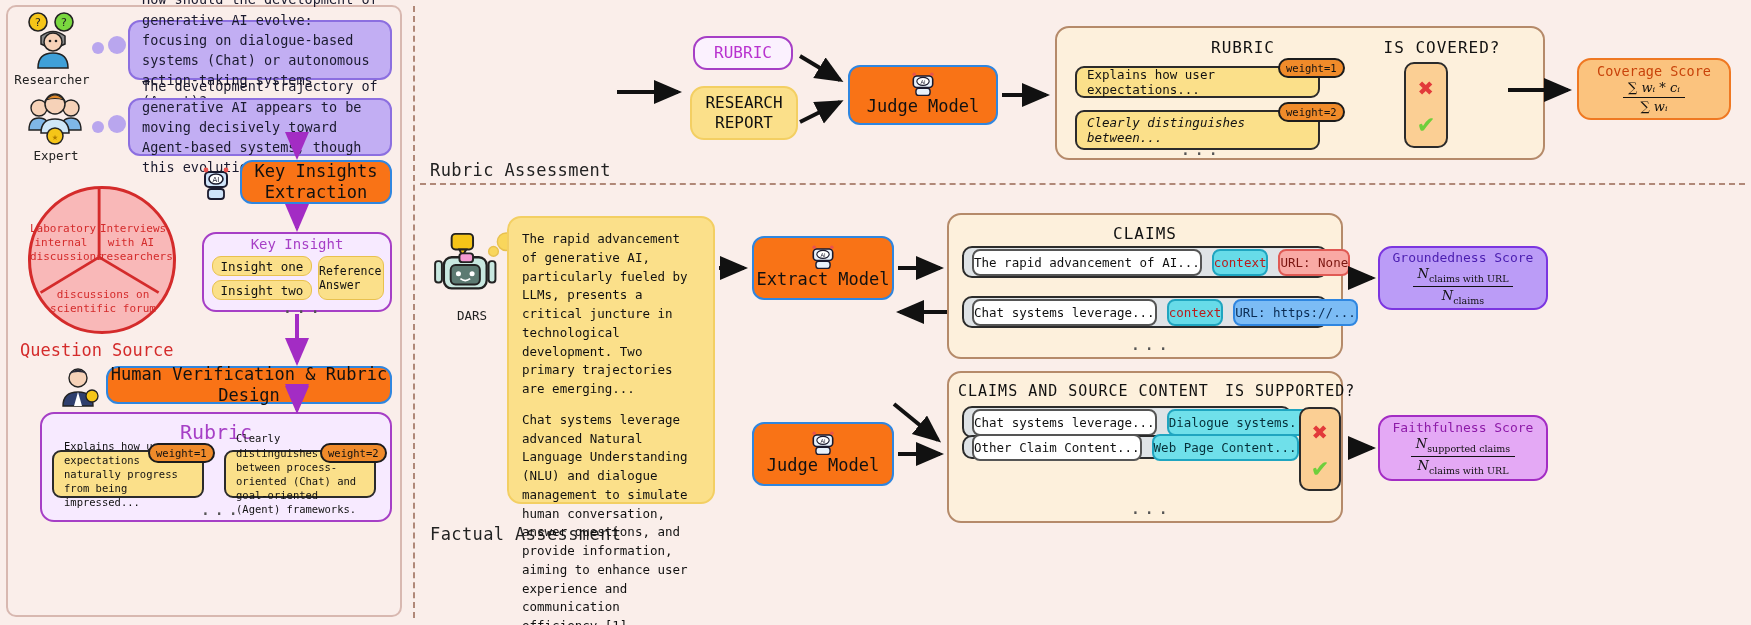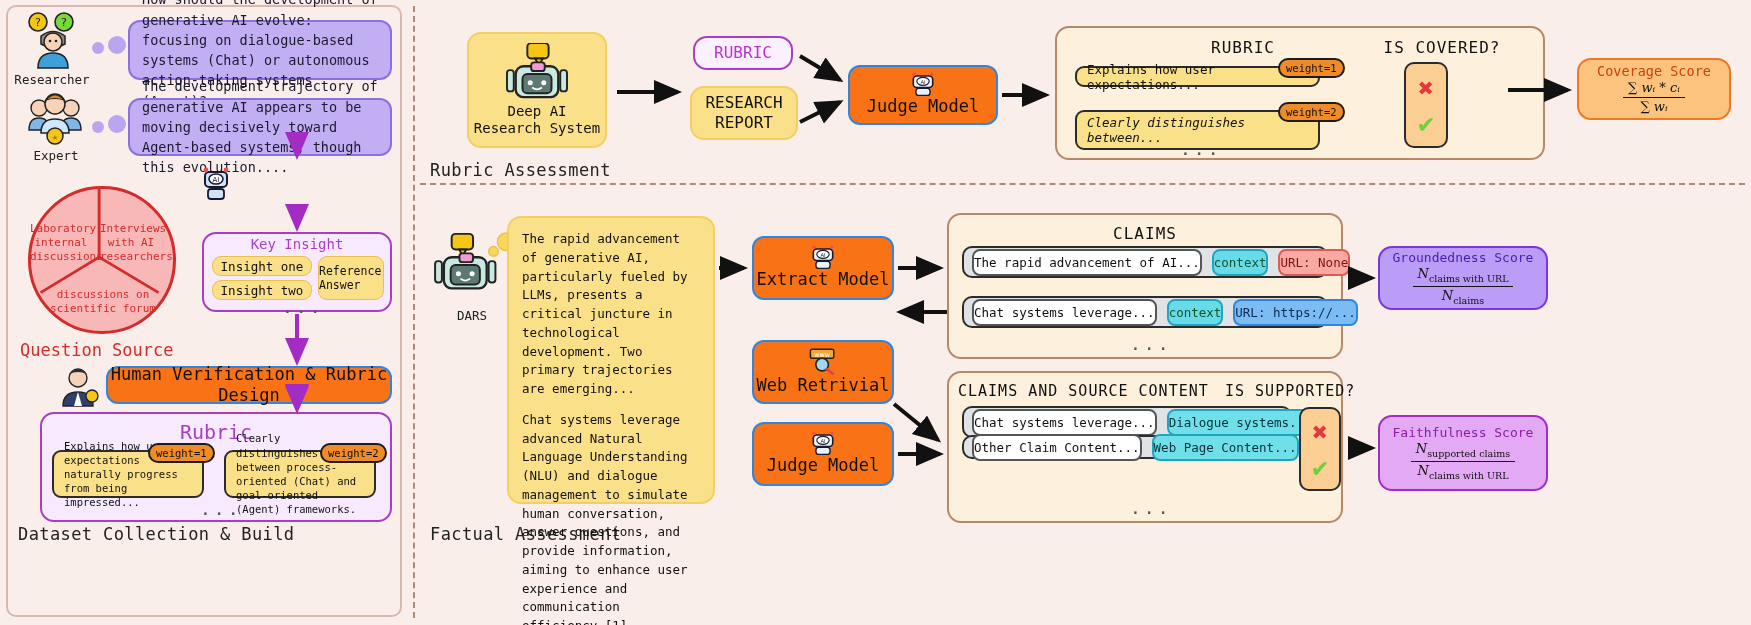--- a/index.html
+++ b/index.html
@@ -46,21 +46,21 @@
   .score-magenta{ background:#e4a9f5; border:2px solid #a32cc4; border-radius:14px; color:#8d1aa8;}
 
   .kbox{ position:absolute; background:#fbe08a; border:2px solid #2b2b2b; border-radius:9px;
          font-size:12.5px; color:#111; display:flex; align-items:center; padding:0 10px;}
   .weight{ position:absolute; background:#f08b2a; border:2px solid #1c1c1c; border-radius:10px;
            font-size:10.5px; color:#111; padding:2px 6px; z-index:4; }
 
   .chip{ display:flex; align-items:center; justify-content:center; border-radius:8px;
          font-size:12.5px; padding:4px 0; white-space:nowrap;}
   .chip-white{ background:#fff; border:2px solid #555; color:#111;}
-  .chip-cyan{ background:#67dbe8; border:2px solid #1fa5c0; color:#14532d;}
+  .chip-cyan{ background:#67dbe8; border:2px solid #1fa5c0; color:#b91c1c;}
   .chip-cyan2{ background:#6fe0ea; border:2px solid #1fa5c0; color:#06303a;}
   .chip-red{ background:#f9a9a4; border:2px solid #e05a54; color:#7a1510;}
   .chip-blue{ background:#7cbcf5; border:2px solid #2f86e0; color:#0a2b52;}
   .claimrow{ position:absolute; background:#dfe3e6; border:2px solid #2b2b2b;
              border-radius:10px; display:flex; align-items:center; gap:10px; padding:5px 8px;}
 
   .panel-title{ position:absolute; font-size:16px; color:#111; letter-spacing:1px;}
   .dots{ position:absolute; font-size:18px; color:#555; letter-spacing:3px;}
 
   .verdict{ position:absolute; background:#fbcf94; border:2px solid #2b2b2b; border-radius:10px;
@@ -90,21 +90,20 @@
 </style>
 </head>
 <body>
 
 <div class="stage">
 
   <div class="left-panel"></div>
   <div class="vdiv"></div>
   <div class="hdiv"></div>
 
-  <div class="section-label" style="left:18px; top:524px;">Dataset Collection &amp; Build</div>
   <div class="section-label" style="left:430px; top:160px;">Rubric Assessment</div>
   <div class="section-label" style="left:430px; top:524px;">Factual Assessment</div>
 
   <div class="icon-robot" style="left:24px; top:12px; width:58px; height:58px;">
     <svg viewBox="0 0 58 58" width="58" height="58">
       <circle cx="14" cy="10" r="9" fill="#f5c518" stroke="#222" stroke-width="1.6"></circle>
       <text x="14" y="14" font-size="11" text-anchor="middle" fill="#222" font-family="DejaVu Sans">?</text>
       <circle cx="40" cy="10" r="9" fill="#7ad83f" stroke="#222" stroke-width="1.6"></circle>
       <text x="40" y="14" font-size="11" text-anchor="middle" fill="#222" font-family="DejaVu Sans">?</text>
       <path d="M17 24 q12 -9 24 0 l0 8 q-12 7 -24 0 z" fill="#8a8a8a" stroke="#222" stroke-width="1.5"></path>
@@ -157,20 +156,23 @@
   <div class="icon-robot" style="left:198px; top:166px; width:36px; height:36px;">
     <svg viewBox="0 0 36 36" width="36" height="36">
       <rect x="7" y="6" width="22" height="15" rx="4" fill="#cfe4fa" stroke="#1a1a2e" stroke-width="2"></rect>
       <ellipse cx="18" cy="13" rx="7" ry="5" fill="#fff" stroke="#1a1a2e" stroke-width="1.6"></ellipse>
       <text x="18" y="16" font-size="7" text-anchor="middle" fill="#1a1a2e" font-family="DejaVu Sans">AI</text>
       <circle cx="8" cy="4" r="2.4" fill="#e8534f"></circle>
         <circle cx="28" cy="4" r="2.4" fill="#e8534f"></circle>
       <rect x="10" y="23" width="16" height="10" rx="3" fill="#cfe4fa" stroke="#1a1a2e" stroke-width="1.8"></rect>
     </svg>
   </div>
+  <div class="box blue" style="left:240px; top:160px; width:152px; height:44px; flex-direction:column;">
+    <span>Key Insights Extraction</span>
+  </div>
 
   <div class="box purple-out" style="left:202px; top:232px; width:190px; height:80px;"></div>
   <div style="position:absolute; left:202px; top:236px; width:190px; text-align:center; font-size:14px; color:#a63fc6;">Key Insight</div>
   <div class="insight-pill" style="left:212px; top:256px; width:100px; height:20px;">Insight one</div>
   <div class="insight-pill" style="left:212px; top:280px; width:100px; height:20px;">Insight two</div>
   <div class="insight-pill" style="left:318px; top:256px; width:66px; height:44px; flex-direction:column; font-size:11.5px;">Reference Answer</div>
   <div class="dots" style="left:282px; top:296px;">...</div>
 
   <div class="icon-robot" style="left:56px; top:365px; width:44px; height:42px;">
     <svg viewBox="0 0 44 42" width="44" height="42">
@@ -186,36 +188,20 @@
   </div>
 
   <div class="box purple-out" style="left:40px; top:412px; width:352px; height:110px;"></div>
   <div style="position:absolute; left:40px; top:420px; width:352px; text-align:center; font-size:20px; color:#a63fc6;">Rubric</div>
   <div class="kbox" style="left:52px; top:450px; width:152px; height:48px; font-size:10.5px; line-height:1.35;">Explains how user expectations naturally progress from being impressed...</div>
   <div class="weight" style="left:148px; top:443px;">weight=1</div>
   <div class="kbox" style="left:224px; top:450px; width:152px; height:48px; font-size:10.5px; line-height:1.35;">Clearly distinguishes between process-oriented (Chat) and goal-oriented (Agent) frameworks.</div>
   <div class="weight" style="left:320px; top:443px;">weight=2</div>
   <div class="dots" style="left:200px; top:498px;">...</div>
 
-  <div class="box yellow" style="left:467px; top:32px; width:140px; height:116px; flex-direction:column;">
-    <svg viewBox="0 0 80 62" width="78" height="60">
-      <rect x="30" y="0" width="22" height="16" rx="4" fill="#f5c518" stroke="#222" stroke-width="2"></rect>
-      <path d="M38 16 l4 7 l4 -7z" fill="#f5c518" stroke="#222" stroke-width="2"></path>
-      <rect x="18" y="24" width="44" height="32" rx="8" fill="#c8e8e0" stroke="#222" stroke-width="2.4"></rect>
-      <rect x="34" y="20" width="14" height="9" rx="3" fill="#f49ad2" stroke="#222" stroke-width="2"></rect>
-      <rect x="25" y="32" width="30" height="20" rx="5" fill="#5c7a72" stroke="#222" stroke-width="2"></rect>
-      <circle cx="33" cy="41" r="2.6" fill="#fff"></circle>
-        <circle cx="47" cy="41" r="2.6" fill="#fff"></circle>
-      <path d="M35 46 q5 4 10 0" stroke="#fff" stroke-width="1.8" fill="none"></path>
-      <rect x="9" y="28" width="7" height="22" rx="3" fill="#c8e8e0" stroke="#222" stroke-width="2"></rect>
-      <rect x="64" y="28" width="7" height="22" rx="3" fill="#c8e8e0" stroke="#222" stroke-width="2"></rect>
-    </svg>
-    <span style="font-size:14px;">Deep AI</span>
-    <span style="font-size:14px;">Research System</span>
-  </div>
 
   <div class="box purple-out" style="left:693px; top:36px; width:100px; height:34px; color:#b832cf; font-size:16px; background:#fbf1fe;">RUBRIC</div>
 
   <div class="box yellow" style="left:690px; top:86px; width:108px; height:54px; flex-direction:column; font-size:16px;">
     <span>RESEARCH</span>
     <span>REPORT</span>
   </div>
 
   <div class="box blue" style="left:848px; top:65px; width:150px; height:60px; flex-direction:column;">
     <svg viewBox="0 0 34 26" width="30" height="24">
@@ -226,21 +212,21 @@
         <circle cx="27" cy="2" r="2" fill="#e8534f"></circle>
       <rect x="9" y="18" width="16" height="8" rx="3" fill="#e8f2fc" stroke="#1a1a2e" stroke-width="1.6"></rect>
     </svg>
     <span>Judge Model</span>
   </div>
 
   <div class="box cream" style="left:1055px; top:26px; width:490px; height:134px;"></div>
   <div class="panel-title" style="left:1128px; top:38px; width:230px; text-align:center;">RUBRIC</div>
   <div class="panel-title" style="left:1352px; top:38px; width:180px; text-align:center;">IS COVERED?</div>
 
-  <div class="kbox" style="left:1075px; top:66px; width:245px; height:21px;">Explains how user expectations...</div>
+  <div class="kbox" style="left:1075px; top:66px; width:245px; height:32px;">Explains how user expectations...</div>
   <div class="weight" style="left:1278px; top:58px;">weight=1</div>
   <div class="kbox" style="left:1075px; top:110px; width:245px; height:40px; font-style:italic;">Clearly distinguishes between...</div>
   <div class="weight" style="left:1278px; top:102px;">weight=2</div>
   <div class="dots" style="left:1180px; top:138px;">...</div>
 
   <div class="verdict" style="left:1404px; top:62px; width:44px; height:86px; padding:6px 0;">
     <span class="vx">✖</span>
     <span class="vc">✔</span>
   </div>
 
@@ -282,29 +268,20 @@
       <rect x="6" y="4" width="22" height="13" rx="4" fill="#e8f2fc" stroke="#1a1a2e" stroke-width="1.8"></rect>
       <ellipse cx="17" cy="10" rx="7" ry="4.5" fill="#fff" stroke="#1a1a2e" stroke-width="1.3"></ellipse>
       <text x="17" y="13" font-size="6" text-anchor="middle" fill="#1a1a2e" font-family="DejaVu Sans">AI</text>
       <circle cx="7" cy="2" r="2" fill="#e8534f"></circle>
         <circle cx="27" cy="2" r="2" fill="#e8534f"></circle>
       <rect x="9" y="18" width="16" height="8" rx="3" fill="#e8f2fc" stroke="#1a1a2e" stroke-width="1.6"></rect>
     </svg>
     <span>Extract Model</span>
   </div>
 
-  <div class="box blue" style="left:752px; top:340px; width:142px; height:64px; flex-direction:column;">
-    <svg viewBox="0 0 40 30" width="36" height="28">
-      <rect x="6" y="2" width="26" height="10" rx="2" fill="#f0a93c" stroke="#222" stroke-width="1.6"></rect>
-      <text x="19" y="10" font-size="7" text-anchor="middle" fill="#fff" font-family="DejaVu Sans">www</text>
-      <circle cx="19" cy="19" r="7" fill="#9fd9ef" stroke="#222" stroke-width="1.8"></circle>
-      <line x1="24" y1="24" x2="31" y2="29" stroke="#d44" stroke-width="3" stroke-linecap="round"></line>
-    </svg>
-    <span>Web Retrivial</span>
-  </div>
 
   <div class="box blue" style="left:752px; top:422px; width:142px; height:64px; flex-direction:column;">
     <svg viewBox="0 0 34 26" width="30" height="24">
       <rect x="6" y="4" width="22" height="13" rx="4" fill="#e8f2fc" stroke="#1a1a2e" stroke-width="1.8"></rect>
       <ellipse cx="17" cy="10" rx="7" ry="4.5" fill="#fff" stroke="#1a1a2e" stroke-width="1.3"></ellipse>
       <text x="17" y="13" font-size="6" text-anchor="middle" fill="#1a1a2e" font-family="DejaVu Sans">AI</text>
       <circle cx="7" cy="2" r="2" fill="#e8534f"></circle>
         <circle cx="27" cy="2" r="2" fill="#e8534f"></circle>
       <rect x="9" y="18" width="16" height="8" rx="3" fill="#e8f2fc" stroke="#1a1a2e" stroke-width="1.6"></rect>
     </svg>
@@ -346,21 +323,21 @@
     <span class="chip chip-white">Other Claim Content...</span>
     <span class="chip chip-cyan2">Web Page Content...</span>
   </div>
   <div class="dots" style="left:1130px; top:497px;">...</div>
 
   <div class="verdict" style="left:1299px; top:407px; width:42px; height:84px; padding:5px 0;">
     <span class="vx">✖</span>
     <span class="vc">✔</span>
   </div>
 
-  <div class="box score-magenta" style="left:1378px; top:415px; width:170px; height:76px; flex-direction:column;">
+  <div class="box score-magenta" style="left:1378px; top:415px; width:170px; height:66px; flex-direction:column;">
     <span style="font-size:13px;">Faithfulness Score</span>
     <span class="formula" style="color:#111;">
       <span class="frac-top"><span class="ital">N</span><span class="sub">supported claims</span></span>
       <span class="frac-bot"><span class="ital">N</span><span class="sub">claims with URL</span></span>
     </span>
   </div>
 
   <svg class="arrows">
     <defs>
       <marker id="ab" markerWidth="8" markerHeight="8" refX="6" refY="3" orient="auto">

